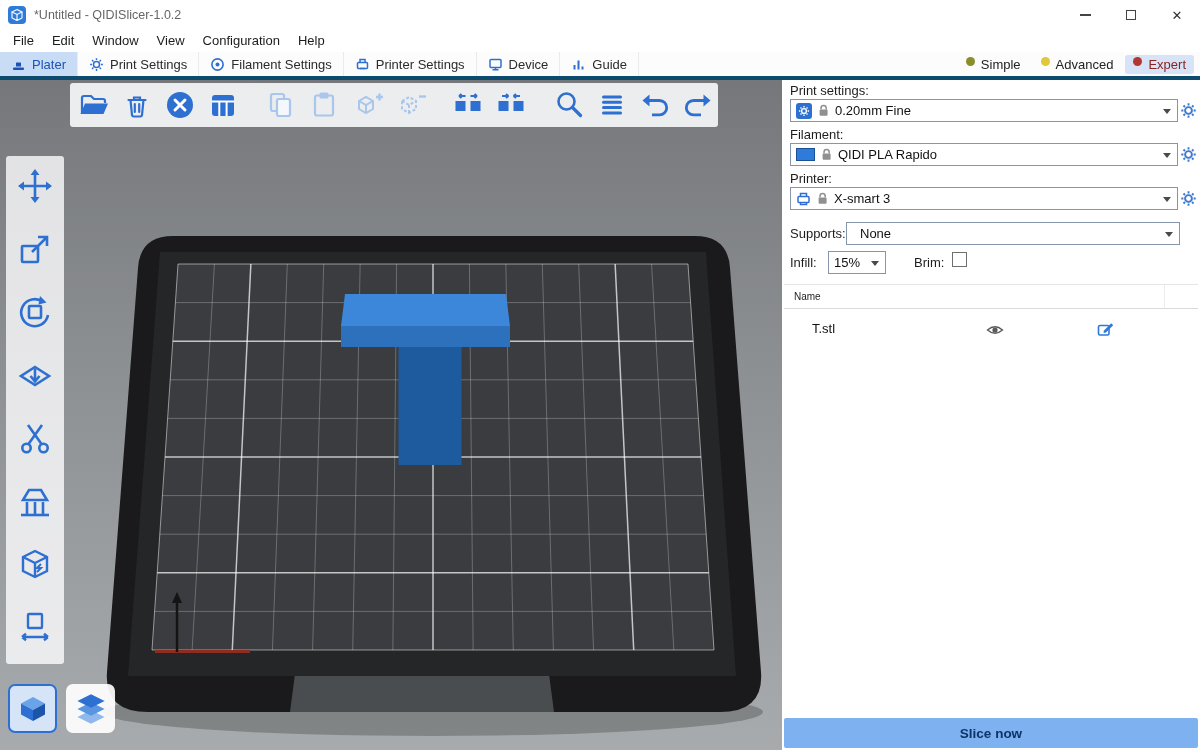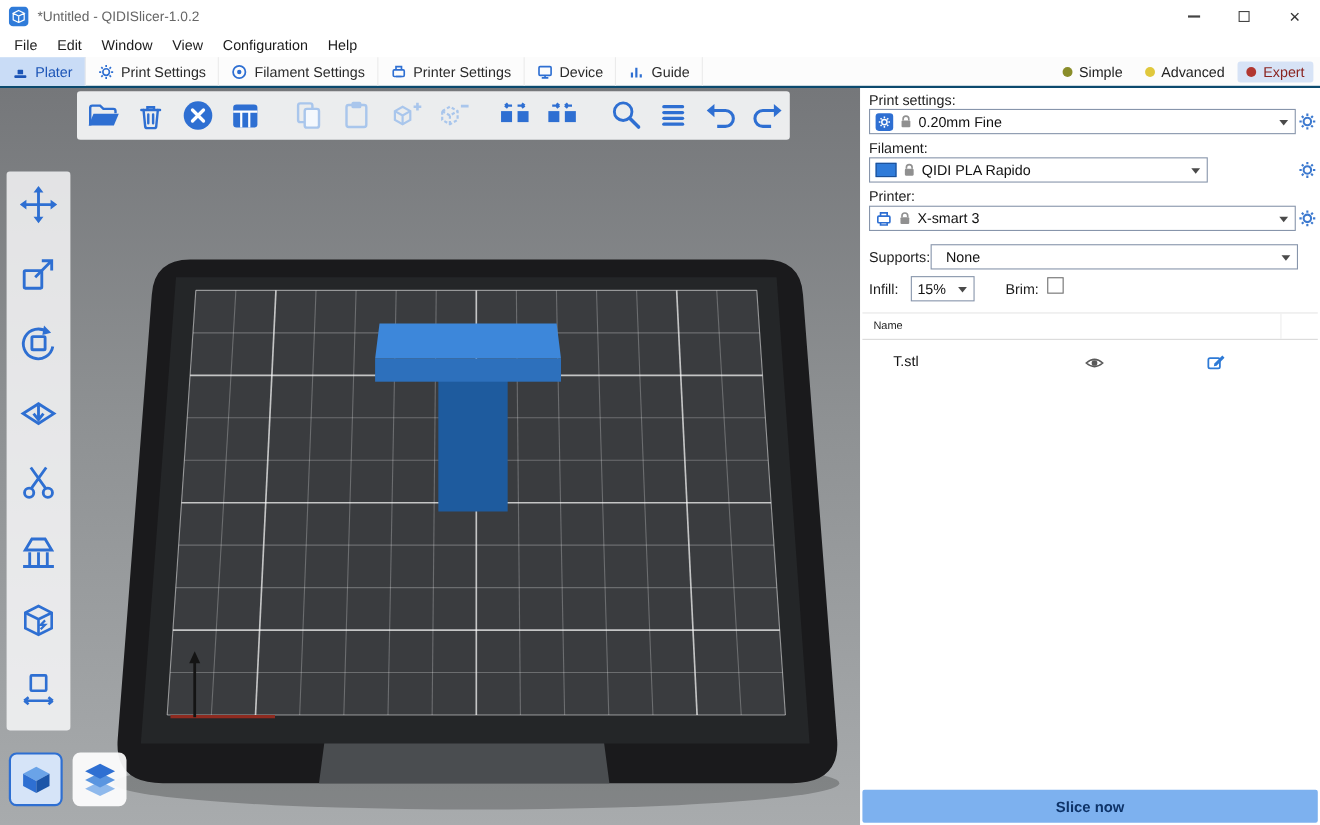--- a/index.html
+++ b/index.html
@@ -11,27 +11,27 @@
 .titlebar .title{margin-left:8px;color:#666;font-size:12.5px}
 .wctrl{position:absolute;right:0;top:0;height:30px;display:flex}
 .wbtn{width:46px;height:30px;display:flex;align-items:center;justify-content:center;color:#444}
 .glyph-min{width:11px;height:2px;background:#444}
 .glyph-max{width:10px;height:10px;border:1.5px solid #444}
 .glyph-close{font-size:13px;line-height:1;color:#333}
 
 .menubar{position:absolute;left:0;top:30px;width:1200px;height:22px;background:#fff;display:flex;align-items:flex-end;padding-left:4px}
 .menu-item{padding:0 9px;font-size:13px;color:#1c1c1c;line-height:22px}
 
-.tabbar{position:absolute;left:0;top:52px;width:1200px;height:28px;background:#fcfcfc;border-bottom:2px solid #0c4a6e;display:flex;align-items:stretch}
+.tabbar{position:absolute;left:0;top:52px;width:1200px;height:28px;background:#fcfcfc;border-bottom:4px solid #0c4a6e;display:flex;align-items:stretch}
 .tab{display:flex;align-items:center;gap:6px;padding:0 11px;border-right:1px solid #ebebeb;color:#2b2b2b;font-size:13px}
 .tab .ticon{color:#2e6fd2;display:flex}
 .tab.active{background:#c9dcf6;color:#1b54b6}
 .tab.active .ticon{color:#1b54b6}
 .modes{margin-left:auto;display:flex;align-items:center;gap:4px;padding-right:6px}
-.mode{display:flex;align-items:center;gap:6px;padding:2px 8px;border-radius:3px;font-size:13px;color:#222}
+.mode{display:flex;gap:6px;padding:2px 8px;border-radius:3px;font-size:13px;color:#222}
 .mode .dot{width:9px;height:9px;border-radius:50%}
 .mode.active{background:#d7e3f6;color:#8a2420;font-weight:400}
 
 .viewport{position:absolute;left:0;top:80px;width:782px;height:670px;background:linear-gradient(180deg,#75777a 0%,#8e9193 45%,#a8abad 100%);overflow:hidden}
 .bed{position:absolute;left:0;top:0}
 .toolbar-top{position:absolute;left:70px;top:3px;width:648px;height:44px;background:rgba(252,253,254,.88);border-radius:3px;display:flex;align-items:center;padding-left:7px}
 .tbtn{width:34px;height:34px;display:flex;align-items:center;justify-content:center;margin-right:9px;flex:none}
 .tbtn.g{margin-left:15px}
 .toolbar-left{position:absolute;left:6px;top:76px;width:58px;height:508px;background:rgba(252,253,254,.8);border-radius:3px;display:flex;flex-direction:column;align-items:center;padding-top:10px;gap:23px}
 .lbtn{width:40px;height:40px;display:flex;align-items:center;justify-content:center;flex:none}
@@ -388,21 +388,21 @@
     </svg>
     <span class="val">0.20mm Fine</span>
     <span class="chev"></span>
   </div>
   <svg class="gearbtn" style="top:22px" viewBox="0 0 16 16" fill="none" stroke="#3c79cf" stroke-width="1.8">
       <circle cx="8" cy="8" r="3.2"></circle>
       <path d="M8 1.2 V3.2 M8 12.8 V14.8 M1.2 8 H3.2 M12.8 8 H14.8 M3.3 3.3 L4.7 4.7 M11.3 11.3 L12.7 12.7 M12.7 3.3 L11.3 4.7 M4.7 11.3 L3.3 12.7"></path>
     </svg>
 
   <span class="sp-label" style="top:47px">Filament:</span>
-  <div class="combo" style="left:8px;top:63px;width:308px">
+  <div class="combo" style="left:8px;top:63px;width:388px">
     <span class="swatch"></span>
     <svg width="11" height="13" viewBox="0 0 11 13">
       <path d="M3 5.5 V4.2 a2.6 2.6 0 0 1 5.2 0 V5.5" fill="none" stroke="#909090" stroke-width="1.5"></path>
       <rect x="1.6" y="5.5" width="8" height="6.2" rx="1" fill="#909090"></rect>
     </svg>
     <span class="val">QIDI PLA Rapido</span>
     <span class="chev"></span>
   </div>
   <svg class="gearbtn" style="top:66px" viewBox="0 0 16 16" fill="none" stroke="#3c79cf" stroke-width="1.8">
       <circle cx="8" cy="8" r="3.2"></circle>

